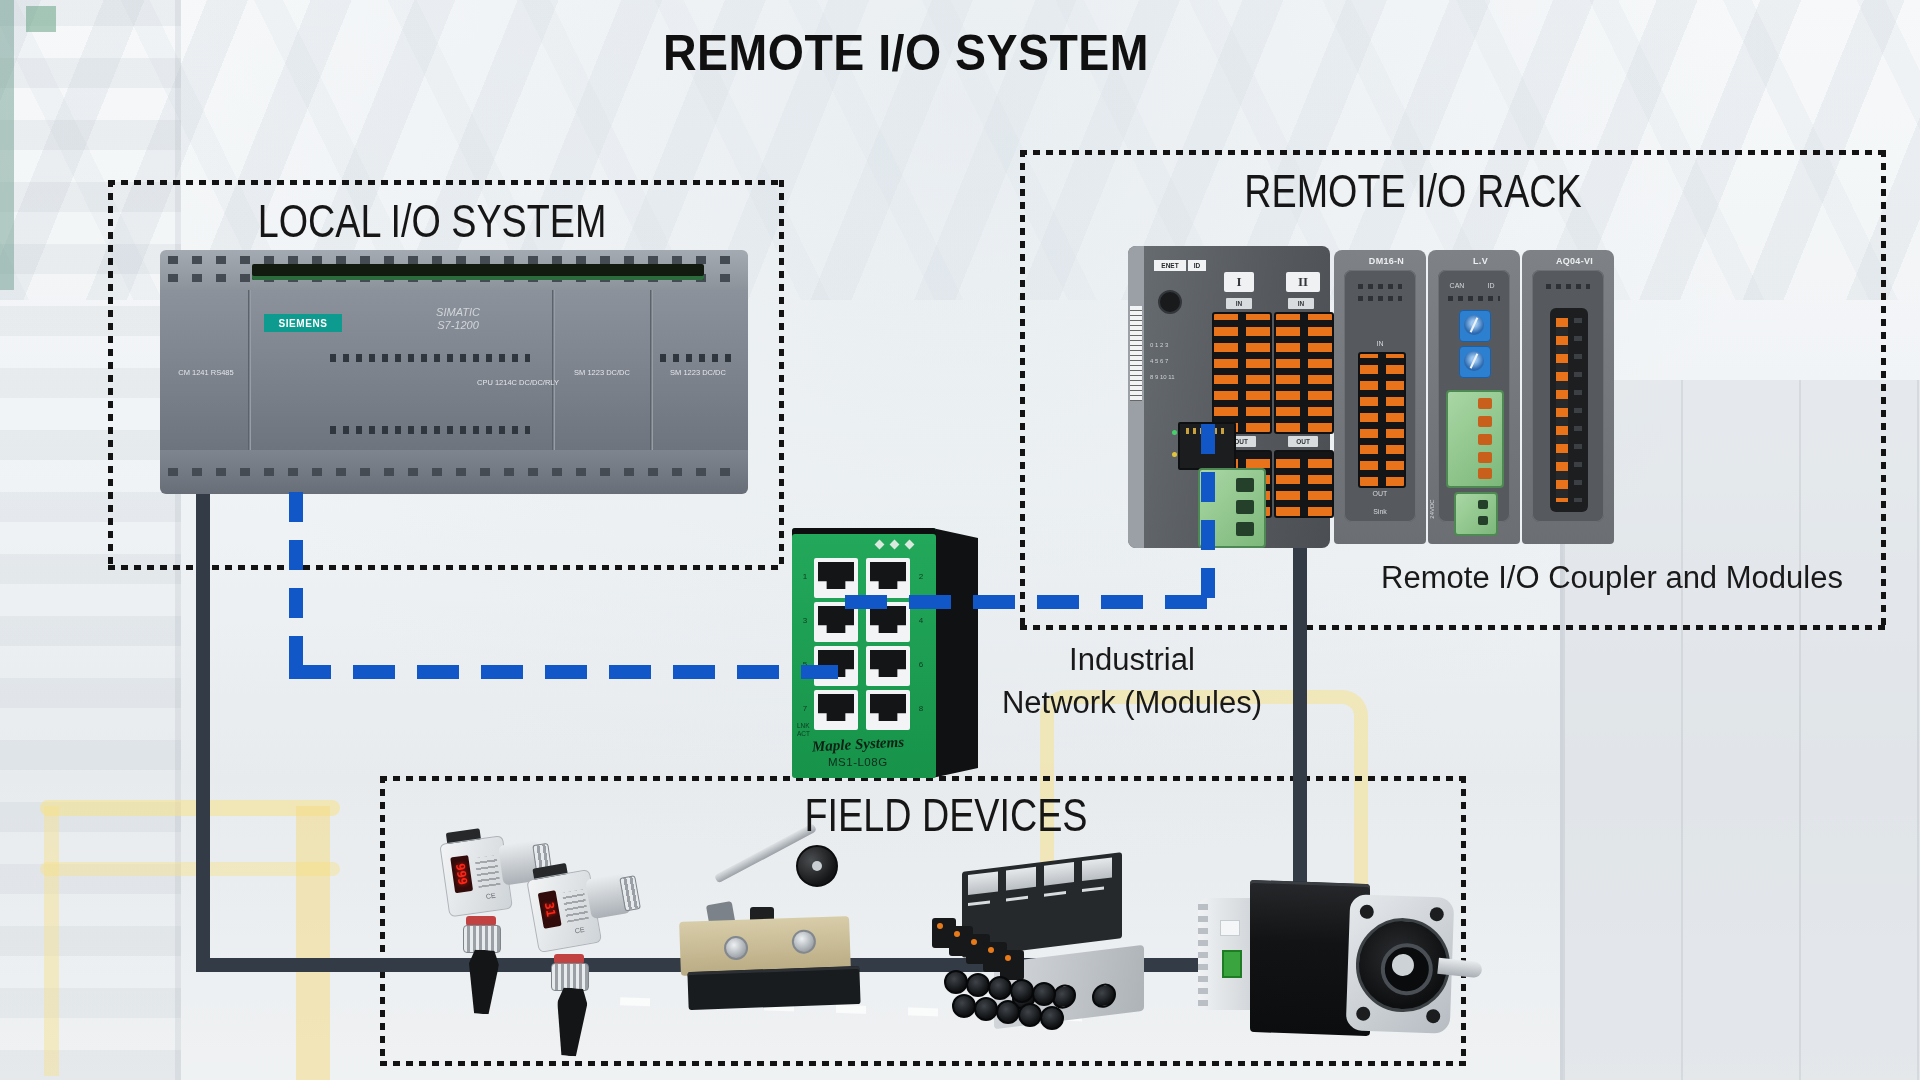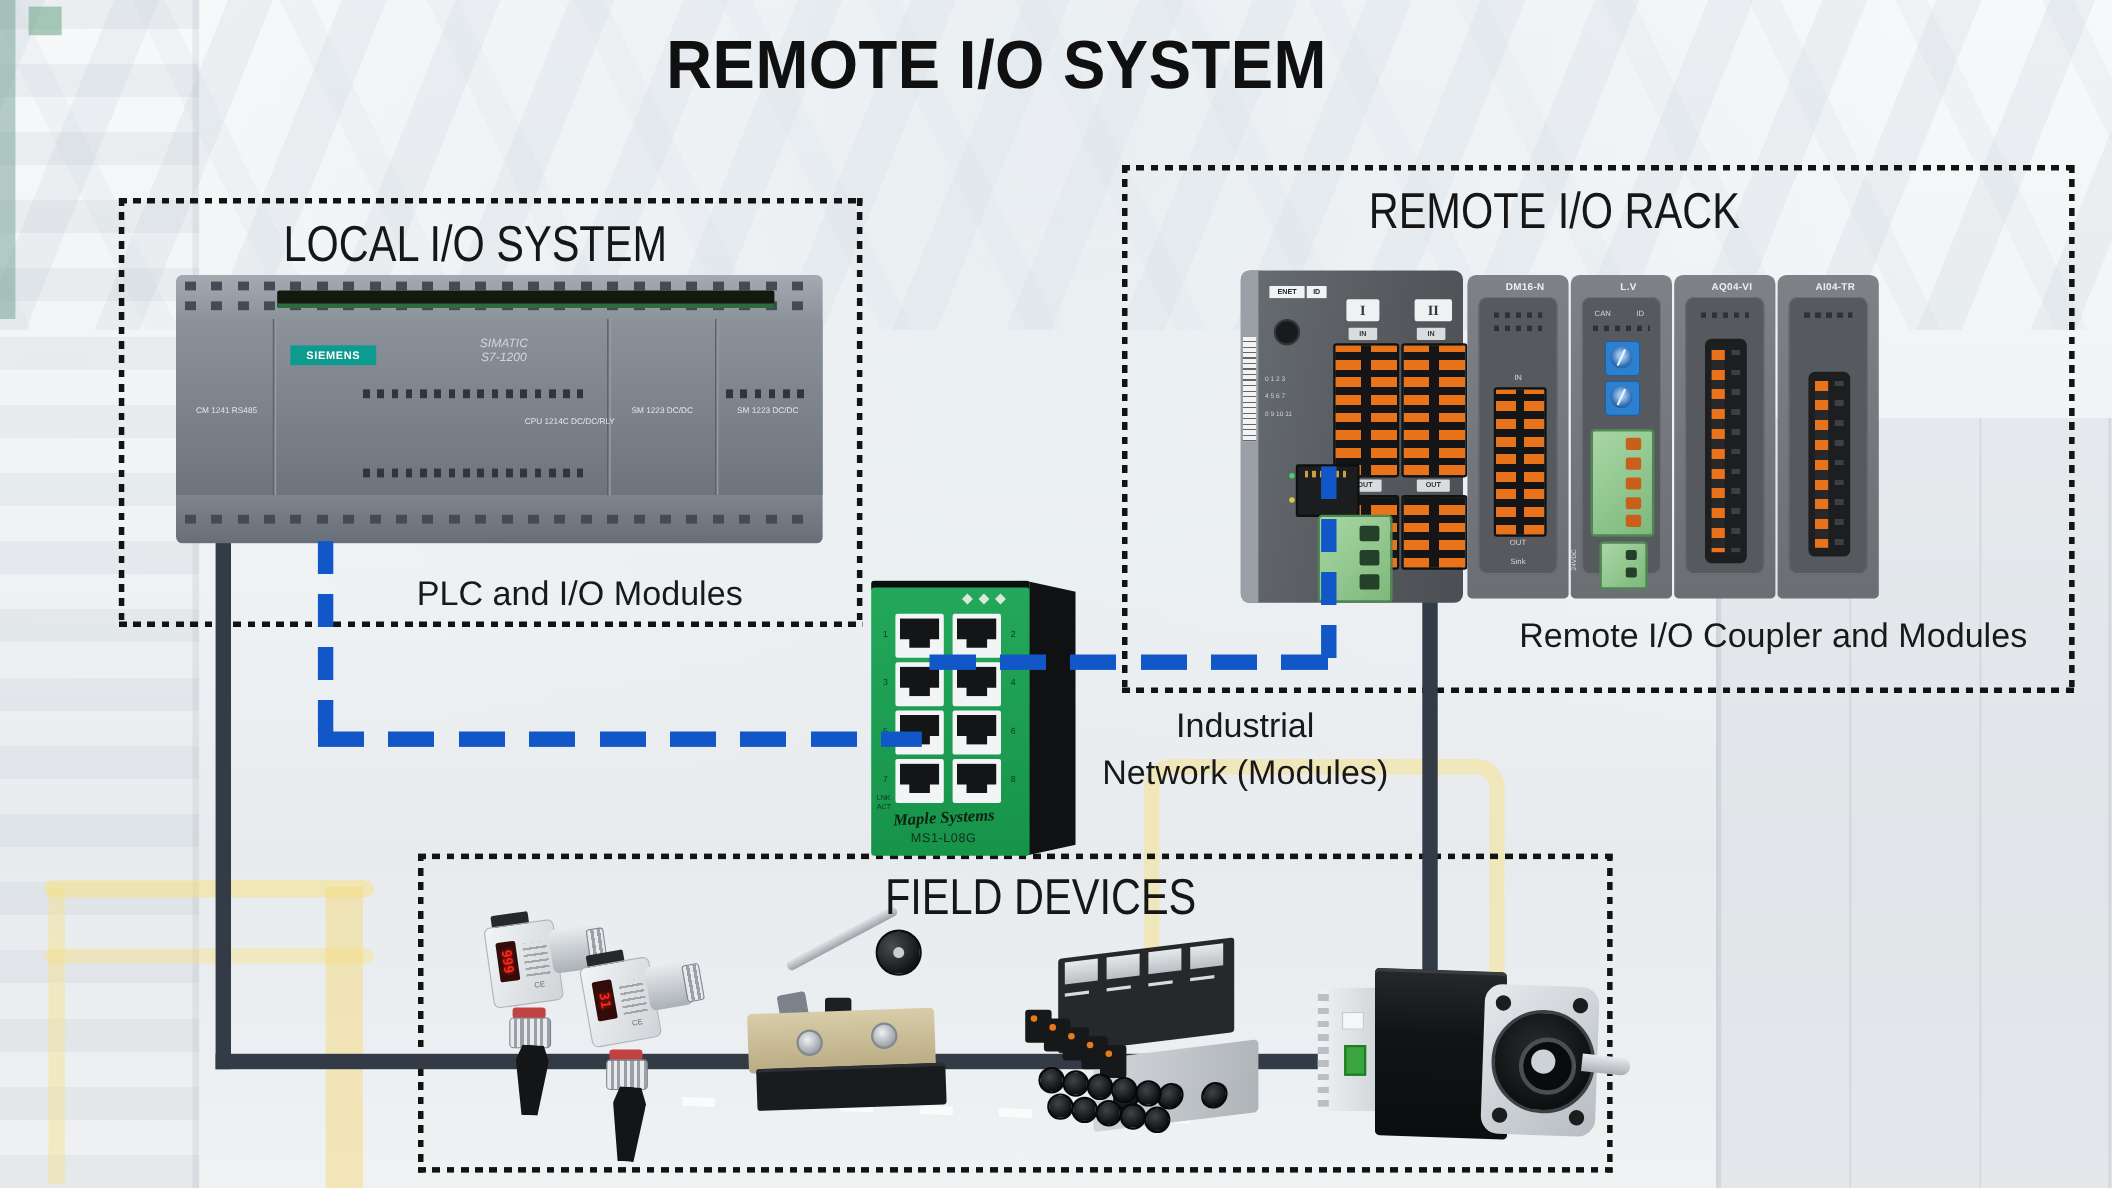--- a/index.html
+++ b/index.html
@@ -46,21 +46,21 @@
       repeating-linear-gradient(90deg,#131313 0 7px,transparent 7px 13px) left bottom/100% 5px no-repeat,
       repeating-linear-gradient(180deg,#131313 0 7px,transparent 7px 13px) left top/5px 100% no-repeat,
       repeating-linear-gradient(180deg,#131313 0 7px,transparent 7px 13px) right top/5px 100% no-repeat;}
   
   .dline{z-index:2;background:var(--dark);}
   .bdash-h{z-index:6;height:14px;background:repeating-linear-gradient(90deg,var(--blue) 0 42px,transparent 42px 64px);}
   .bdash-v{z-index:6;width:14px;background:repeating-linear-gradient(180deg,var(--blue) 0 30px,transparent 30px 48px);}
   
   .biglabel{z-index:7;font-size:46px;font-weight:400;color:#161616;white-space:nowrap;transform:translateX(-50%);}
   .biglabel .cond{display:inline-block;transform:scaleX(.82);transform-origin:50% 50%;}
-  .title{z-index:7;font-size:62px;font-weight:700;color:#101010;white-space:nowrap;transform:translateX(-50%);}
+  .title{z-index:7;font-size:50px;font-weight:700;color:#101010;white-space:nowrap;transform:translateX(-50%);}
   .title .cond{display:inline-block;transform:scaleX(.93);transform-origin:50% 50%;letter-spacing:.5px;}
   .caption{z-index:7;font-size:31px;font-weight:400;color:#191919;white-space:nowrap;transform:translateX(-50%);text-align:center;}
   
   .dev{z-index:4;}
   
   .plc-top{left:0;top:0;width:588px;height:40px;border-radius:6px 6px 0 0;
     background:
       repeating-linear-gradient(90deg,#454b52 0 10px,transparent 10px 24px) 8px 6px/572px 8px no-repeat,
       repeating-linear-gradient(90deg,#454b52 0 10px,transparent 10px 24px) 8px 24px/572px 8px no-repeat,
       linear-gradient(#a4aab2,#8c939b);}
@@ -201,21 +201,20 @@
     <div class="abs ledrow" style="left:170px;top:104px;width:200px;"></div>
     <div class="abs ledrow" style="left:500px;top:104px;width:76px;"></div>
     <div class="abs ledrow" style="left:170px;top:176px;width:200px;"></div>
     <div class="abs plc-mlabel" style="left:6px;top:118px;width:80px;">CM 1241 RS485</div>
     <div class="abs plc-mlabel" style="left:296px;top:128px;width:90px;margin-left:17px;">CPU 1214C DC/DC/RLY</div>
     <div class="abs plc-mlabel" style="left:398px;top:118px;width:88px;">SM 1223 DC/DC</div>
     <div class="abs plc-mlabel" style="left:494px;top:118px;width:88px;">SM 1223 DC/DC</div>
     <div class="abs plc-bot"></div>
   </div>
 
-  <div class="abs caption" style="left:527px;top:522px;">PLC and I/O Modules</div>
 
   <div class="abs dev" style="left:792px;top:528px;width:186px;height:250px;">
     <div class="abs sw-side"></div>
     <div class="abs sw-front"></div>
     <div class="abs" style="left:84px;top:13px;display:flex;gap:8px;">
       <div class="led-dia"></div>
         <div class="led-dia"></div>
         <div class="led-dia"></div>
     </div>
 
@@ -335,29 +334,20 @@
     <div class="abs riom" style="left:394px;">
       <div class="mface"></div>
       <div class="mname">AQ04-VI</div>
       <div class="mleds" style="left:24px;top:34px;width:44px;"></div>
       <div class="abs" style="left:28px;top:58px;width:38px;height:204px;background:#1d1e20;border-radius:6px;">
         <div class="abs olev" style="left:6px;top:10px;width:12px;height:184px;"></div>
         <div class="abs" style="left:24px;top:10px;width:8px;height:184px;background:repeating-linear-gradient(180deg,#3c4045 0 5px,#1d1e20 5px 18px);"></div>
       </div>
     </div>
 
-    <div class="abs riom" style="left:488px;">
-      <div class="mface"></div>
-      <div class="mname">AI04-TR</div>
-      <div class="mleds" style="left:24px;top:34px;width:44px;"></div>
-      <div class="abs" style="left:28px;top:88px;width:38px;height:168px;background:#1d1e20;border-radius:6px;">
-        <div class="abs olev" style="left:6px;top:8px;width:12px;height:152px;"></div>
-        <div class="abs" style="left:24px;top:8px;width:8px;height:152px;background:repeating-linear-gradient(180deg,#3c4045 0 5px,#1d1e20 5px 18px);"></div>
-      </div>
-    </div>
   </div>
 
   <div class="abs caption" style="left:1612px;top:560px;">Remote I/O Coupler and Modules</div>
 
   <div class="abs dev" style="left:438px;top:828px;width:120px;height:190px;">
     <div class="abs" style="left:6px;top:0;width:110px;height:92px;transform:rotate(-8deg);">
       <div class="abs" style="left:8px;top:-2px;width:34px;height:12px;background:#26282a;border-radius:2px;"></div>
       <div class="sens-body" style="left:0;top:8px;width:62px;height:72px;">
         <div class="sens-display" style="left:8px;top:14px;width:18px;height:36px;">
             <span>999</span>

